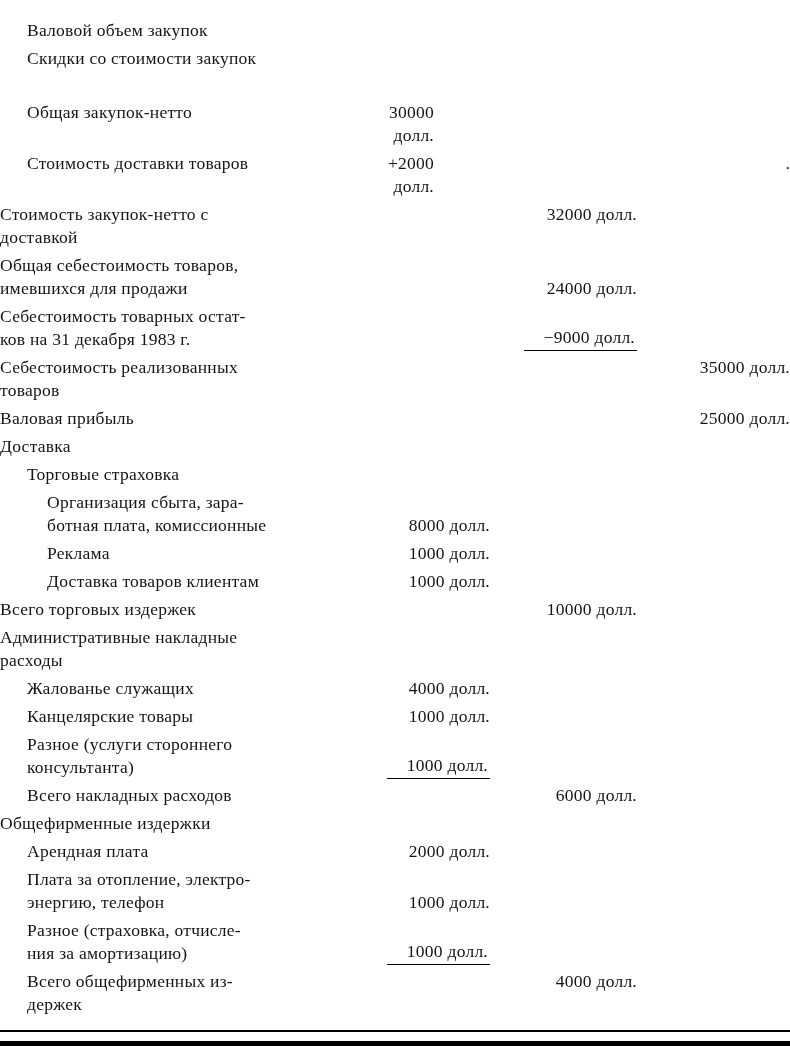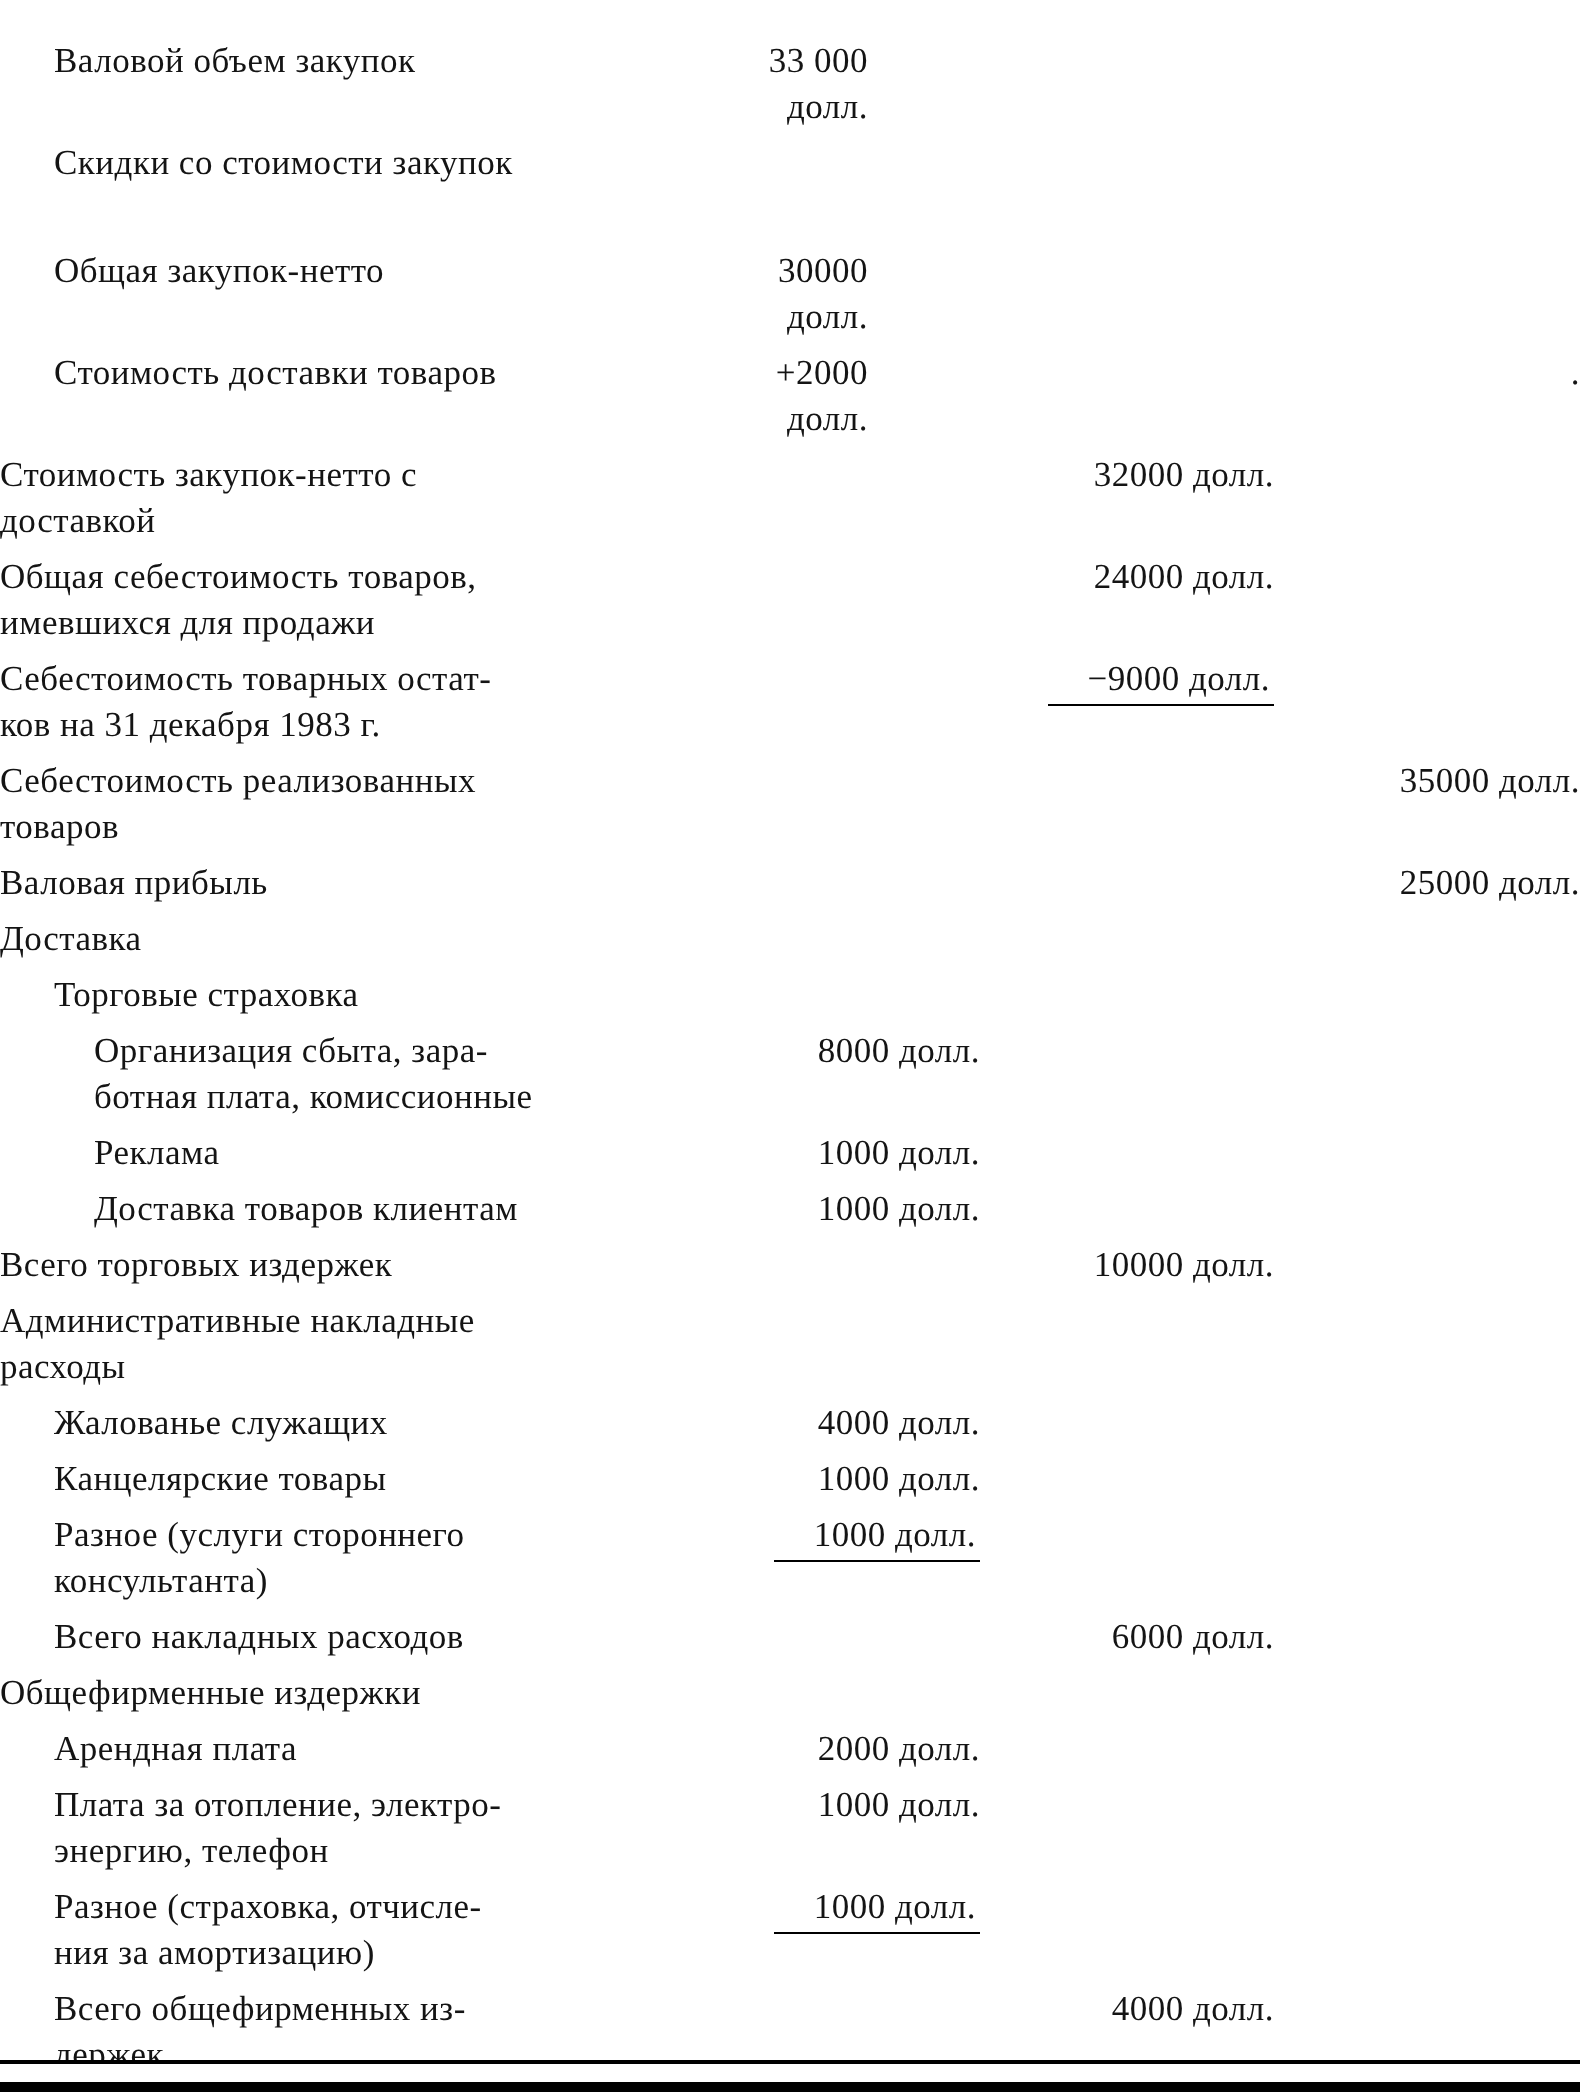--- a/index.html
+++ b/index.html
@@ -8,21 +8,21 @@
     background: #ffffff;
     position: relative;
     overflow: hidden;
     font-family: "Liberation Serif", "DejaVu Serif", serif;
     font-size: 17.5px;
     line-height: 23px;
     color: #141414;
   }
   .sheet { padding-top: 19px; }
   .row { display: flex; align-items: flex-start; margin-bottom: 5px; }
-  .row.ab { align-items: flex-start; }
+  .row.ab { align-items: flex-end; }
   .label { flex: 1 1 auto; white-space: pre-line; letter-spacing: .25px; }
   .row.i1 .label { padding-left: 27px; }
   .row.i2 .label { padding-left: 47px; }
   .col { flex: 0 0 auto; text-align: right; letter-spacing: .25px; }
   .c1 { width: 130px; }
   .c2 { width: 147px; }
   .c3 { width: 153px; }
   .amt { display: inline-block; }
   .amt.padr { padding-right: 56px; }
   .amt.u { border-bottom: 1.6px solid #000; padding: 0 2px 1px 20px; }
@@ -35,21 +35,20 @@
     background: #fff;
   }
 </style>
 </head>
 <body>
 
 <div class="sheet">
 
   <div class="row i1">
     <div class="label">Валовой объем закупок</div>
-    <div class="col c1"><span class="amt padr">33 000 долл.</span></div>
     <div class="col c2"><span class="amt"></span></div>
     <div class="col c3"><span class="amt"></span></div>
   </div>
 
   <div class="row i1">
     <div class="label">Скидки со стоимости закупок</div>
     <div class="col c2"><span class="amt"></span></div>
     <div class="col c3"><span class="amt"></span></div>
   </div>
 

